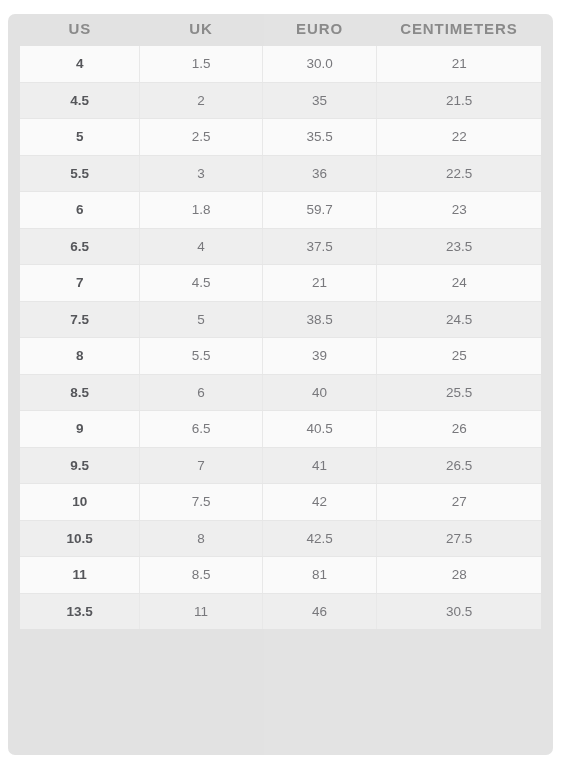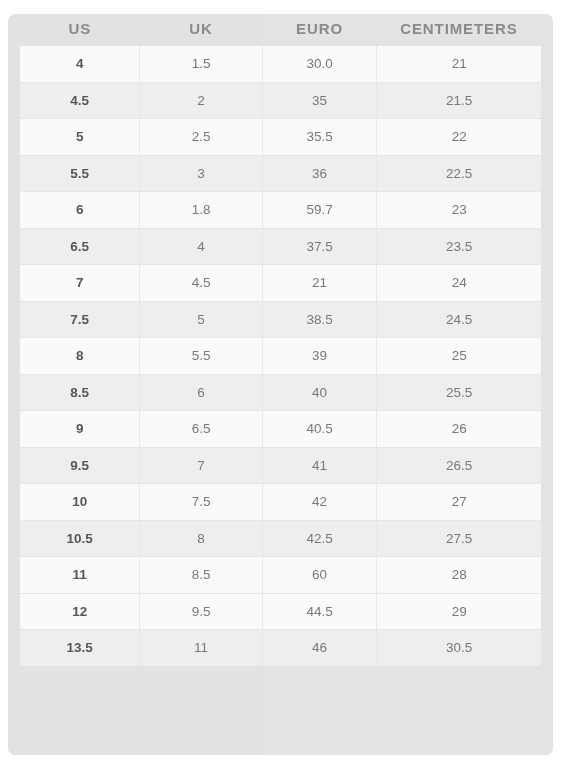--- a/index.html
+++ b/index.html
@@ -211,28 +211,22 @@
           </tr>
           <tr class="row-even">
             <td class="us-cell">10.5</td>
             <td>8</td>
             <td>42.5</td>
             <td>27.5</td>
           </tr>
           <tr class="row-odd">
             <td class="us-cell">11</td>
             <td>8.5</td>
-            <td>60</td>
+            <td>81</td>
             <td>28</td>
-          </tr>
-          <tr class="row-odd">
-            <td class="us-cell">12</td>
-            <td>9.5</td>
-            <td>44.5</td>
-            <td>29</td>
           </tr>
           <tr class="row-even">
             <td class="us-cell">13.5</td>
             <td>11</td>
             <td>46</td>
             <td>30.5</td>
           </tr>
         </tbody>
     </table>
   </div>

